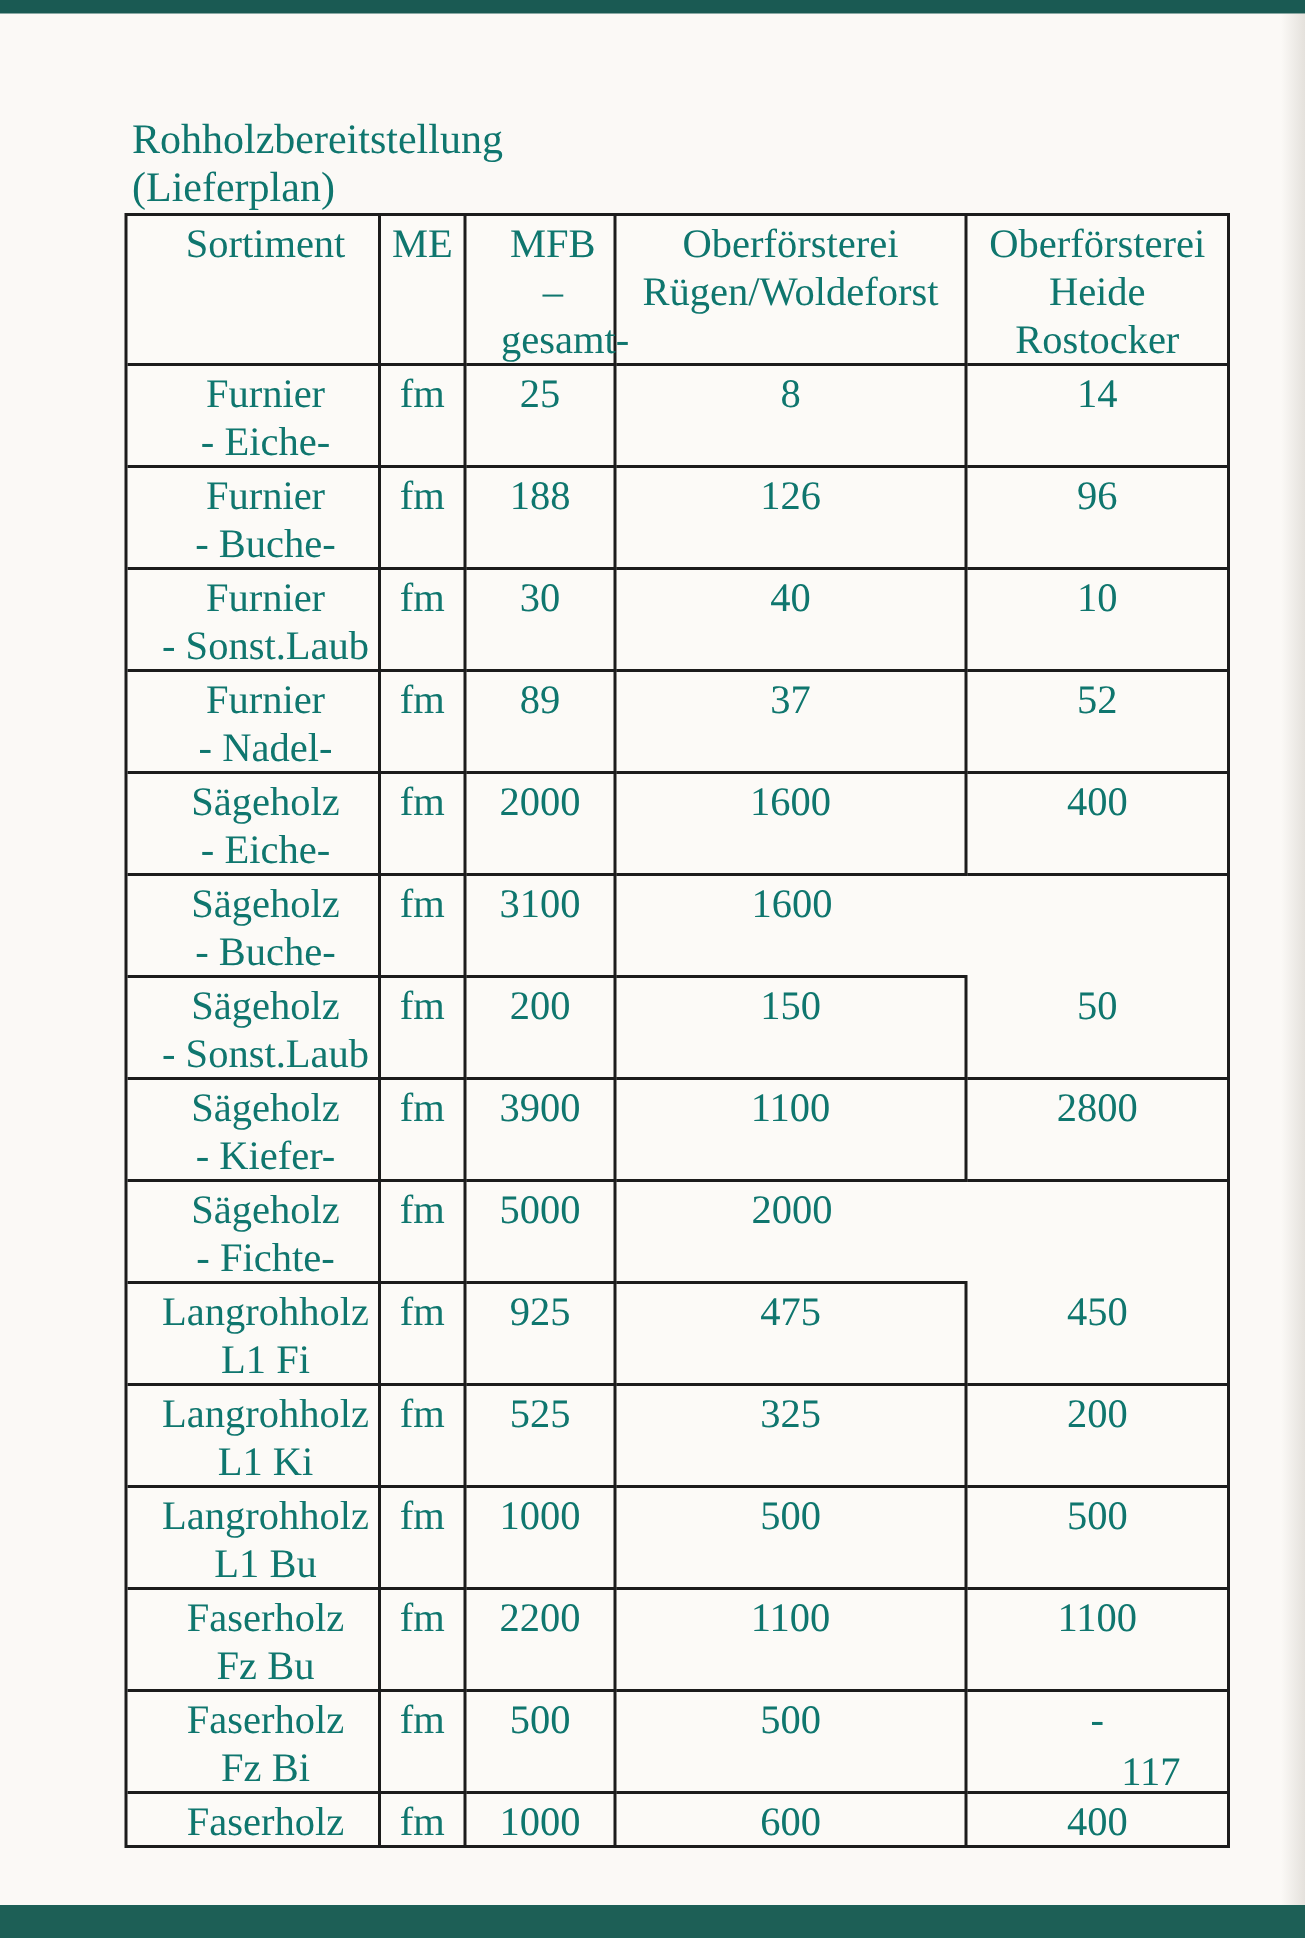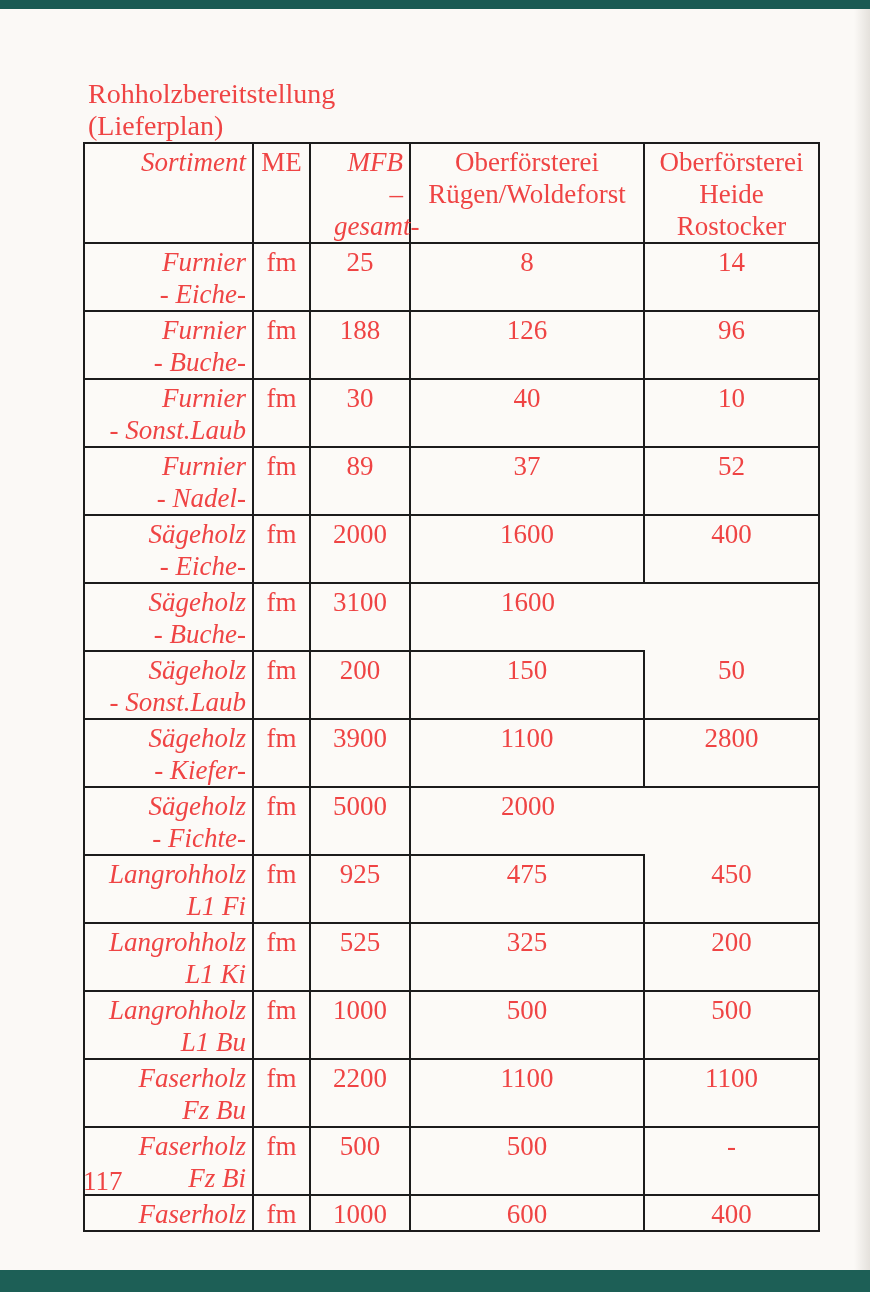--- a/index.html
+++ b/index.html
@@ -1,18 +1,18 @@
 <!DOCTYPE html>
 <html><head>
 <meta charset="utf-8">
 <style>
   html,body{margin:0;padding:0;background:#ffffff;}
   .page{
     position:relative;width:870px;height:1292px;overflow:hidden;
-    background:#fbf9f6;color:#ef4444;
+    background:#fbf9f6;color:#0f766e;
     font-family:"Liberation Serif","DejaVu Serif",serif;
   }
   .edge-bar{position:absolute;left:0;width:100%;background:#1a5a53;}
   .edge-bar.top{top:0;height:9px;}
   .edge-bar.bottom{bottom:0;height:22px;background:#1d5f56;}
   .right-shade{
     position:absolute;top:9px;right:0;width:16px;height:1261px;
     background:linear-gradient(to right,rgba(0,0,0,0),rgba(110,100,85,0.16));
   }
   .title{position:absolute;left:88px;top:78px;font-size:28px;line-height:32px;}
@@ -23,24 +23,24 @@
   .row{display:grid;grid-template-columns:169px 57px 100px 234px 173px;min-height:64px;}
   .row.header{min-height:92px;}
   .row.short{min-height:34px;}
   .cell{
     box-sizing:border-box;border-right:2px solid #1c1c1c;border-bottom:2px solid #1c1c1c;
     padding:2px 6px 0 6px;font-size:27px;line-height:32px;
   }
   .cell:last-child{border-right:none;}
   .row:last-child .cell{border-bottom:none;}
   .c-center{text-align:center;}
-  .c-left{text-align:right;padding-left:23px;font-style:italic;}
+  .c-left{text-align:center;padding-left:23px;}
   .page-number{
     position:absolute;left:83px;top:1166px;width:704px;
-    text-align:left;font-size:27px;
+    text-align:right;font-size:27px;
   }
 </style>
 </head>
 <body>
 
 <div class="page">
   <div class="edge-bar top"></div>
   <div class="right-shade"></div>
 
   <div class="title">

